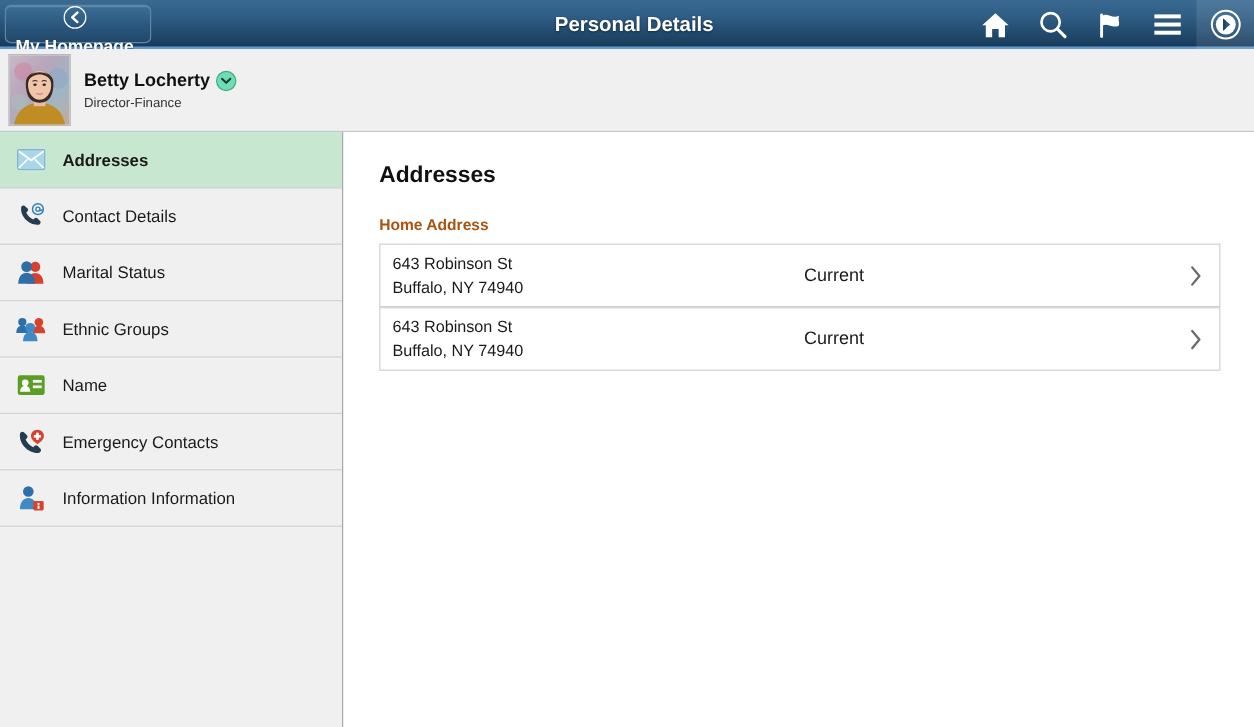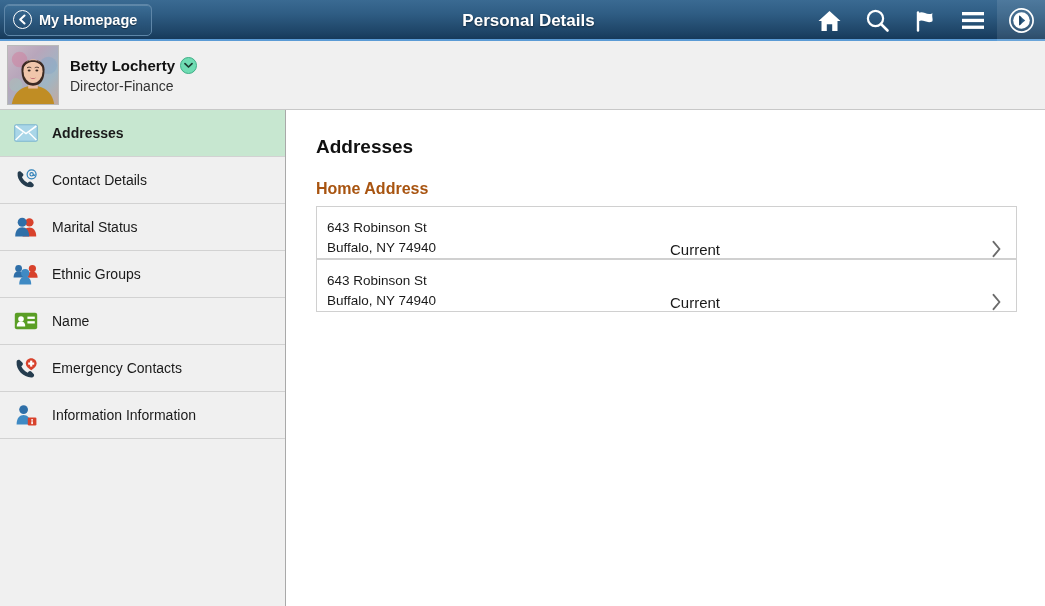--- a/index.html
+++ b/index.html
@@ -22,20 +22,21 @@
   .back-btn {
     margin-left: 4px;
     height: 32px;
     display: flex; align-items: center; gap: 7px;
     padding: 0 14px 0 8px;
     border: 1px solid #5e86a8;
     border-radius: 5px;
     background: linear-gradient(180deg,#3c6e96 0%, #2b577d 55%, #21486a 100%);
     box-shadow: inset 0 1px 0 rgba(255,255,255,.18);
     cursor: pointer;
+    flex-direction: column;
   }
   .back-btn .label {
     color: #ffffff; font-size: 14.5px; font-weight: bold;
     text-shadow: 0 1px 1px rgba(0,0,0,.45);
     white-space: nowrap;
   }
   .circ-chevron {
     width: 19px; height: 19px; border-radius: 50%;
     border: 1.6px solid #ffffff;
     display: flex; align-items: center; justify-content: center;
@@ -85,21 +86,21 @@
   .profile-name {
     font-size: 15px; font-weight: bold; color: #111111;
   }
   .name-badge {
     width: 17px; height: 17px; border-radius: 50%;
     background: #6fdcb3; border: 1px solid #3fae86;
     display: flex; align-items: center; justify-content: center;
     cursor: pointer;
   }
   .profile-role {
-    margin-top: 4px; font-size: 14px; color: #333333;
+    margin-top: 4px; font-size: 11px; color: #333333;
   }
 
   
   .sidebar {
     position: absolute; left: 0; top: 110px;
     width: 286px; height: 496px;
     background: #f0f0f0;
     border-right: 1px solid #a9a9a9;
     overflow: hidden;
   }
@@ -127,27 +128,27 @@
     position: absolute; left: 287px; top: 110px;
     width: 758px; height: 496px;
     background: #ffffff;
     padding: 26px 28px 0 29px;
   }
   .page-heading {
     font-size: 19px; font-weight: bold; color: #111111;
   }
   .group-title {
     margin-top: 22px; margin-bottom: 8px;
-    font-size: 16px; font-weight: bold; color: #a85410;
+    font-size: 13px; font-weight: bold; color: #a85410;
   }
   .addr-card {
     border: 1px solid #d0d0d0;
     background: #ffffff;
     height: 53px;
-    display: flex; align-items: flex-end;
+    display: flex; align-items: center;
     position: relative;
     cursor: pointer;
   }
   .addr-lines { padding-left: 10px; width: 340px; }
   .addr-line { font-size: 13.5px; color: #1a1a1a; line-height: 20px; }
   .addr-status {
     font-size: 15px; color: #1a1a1a;
     position: absolute; left: 353px;
   }
   .addr-chevron {

